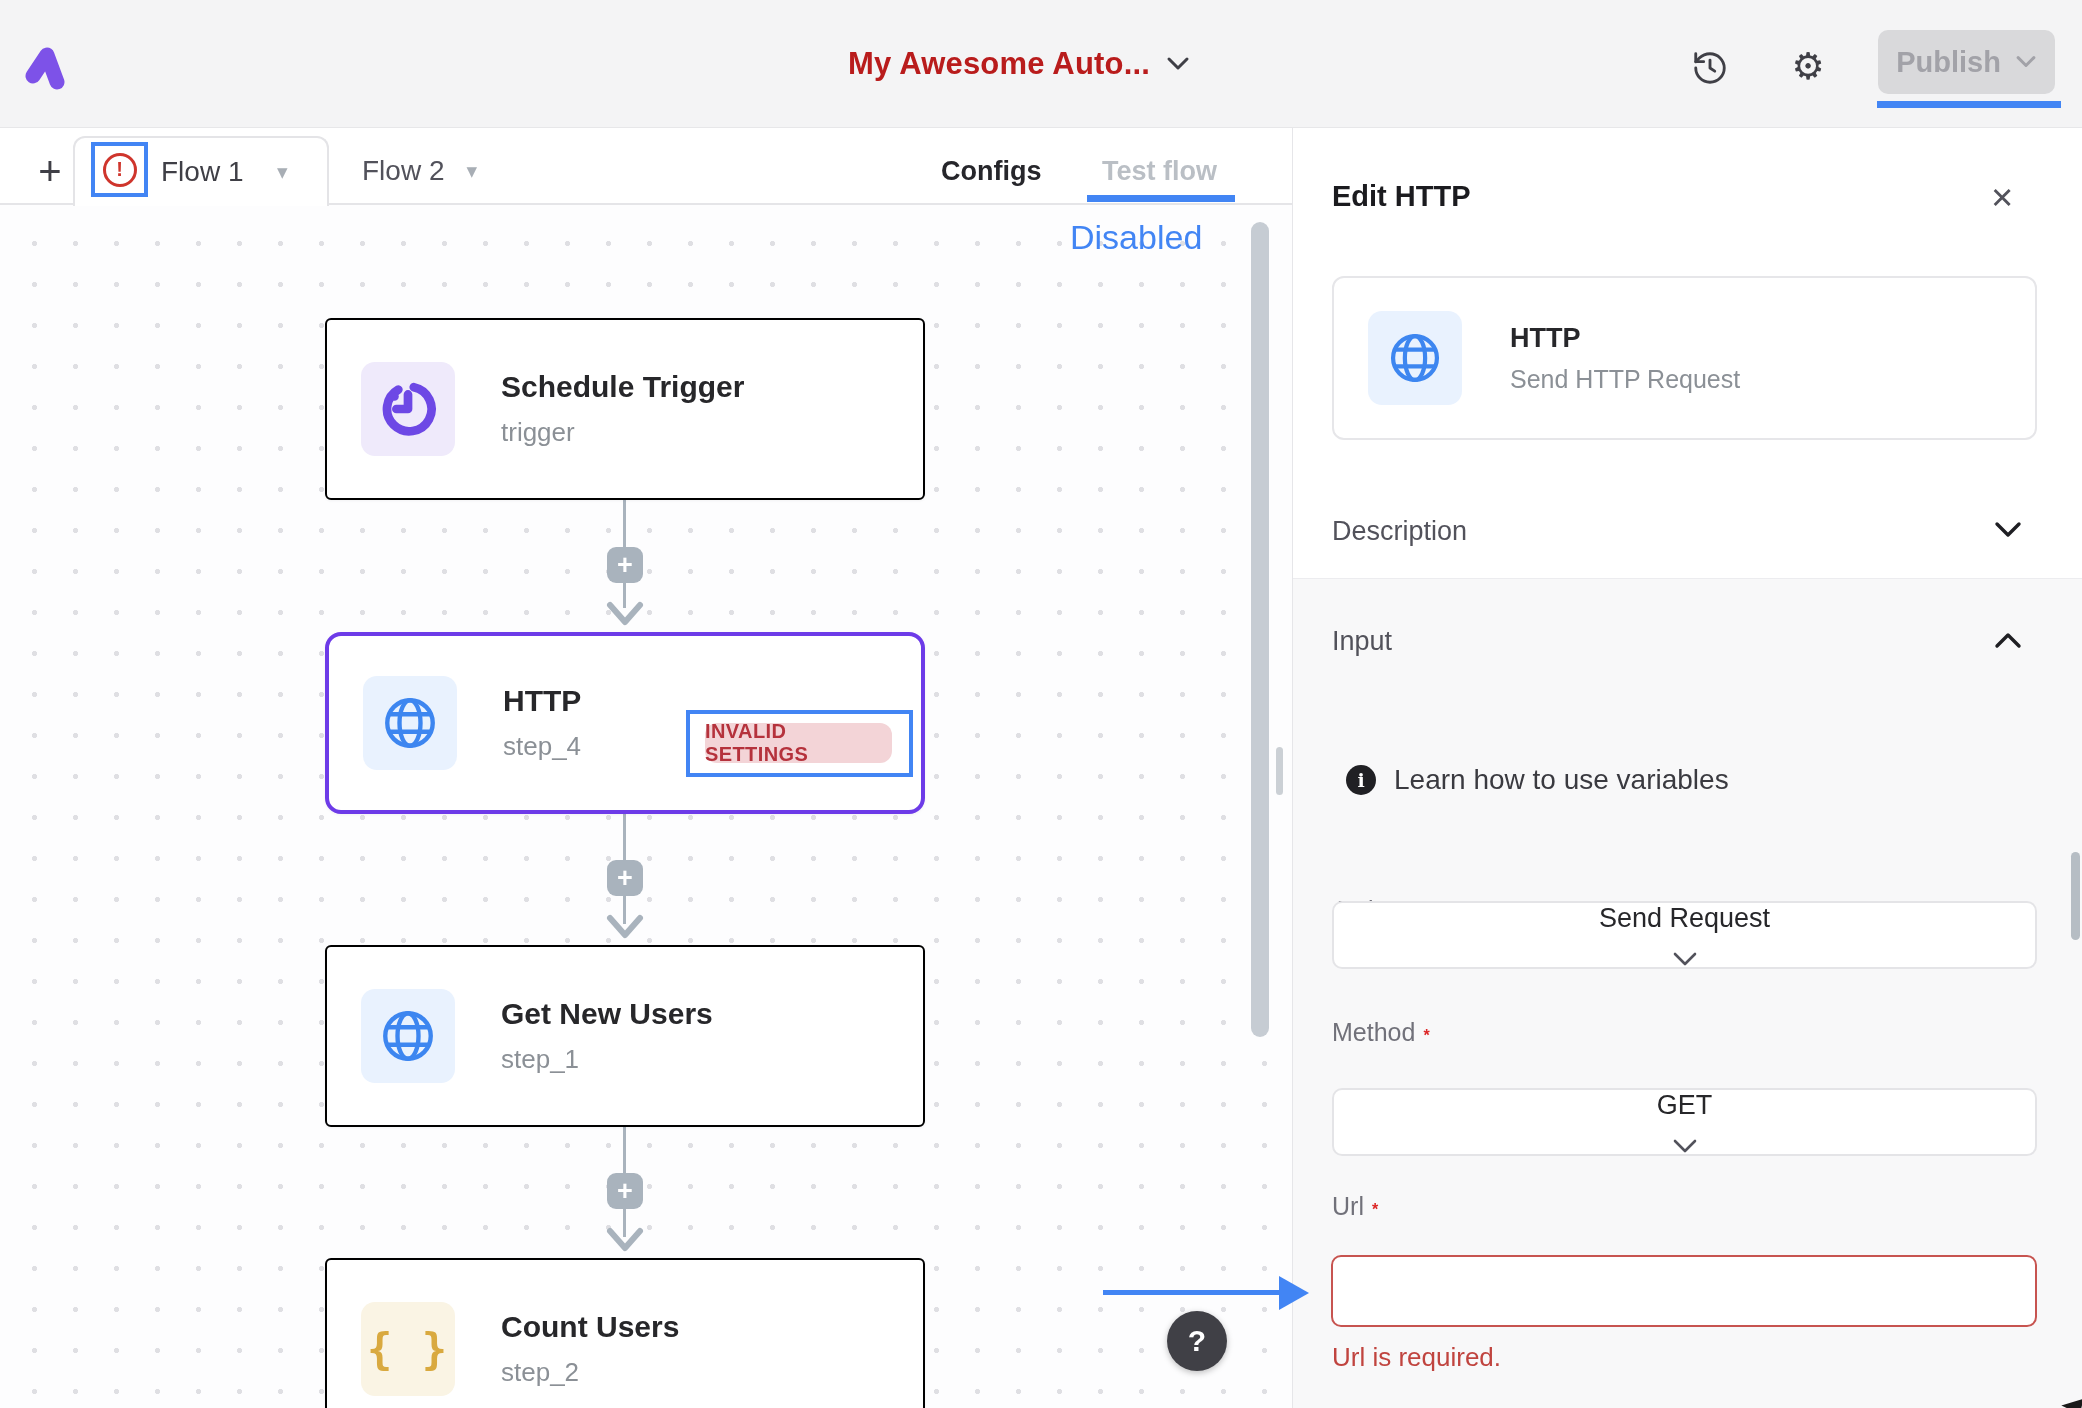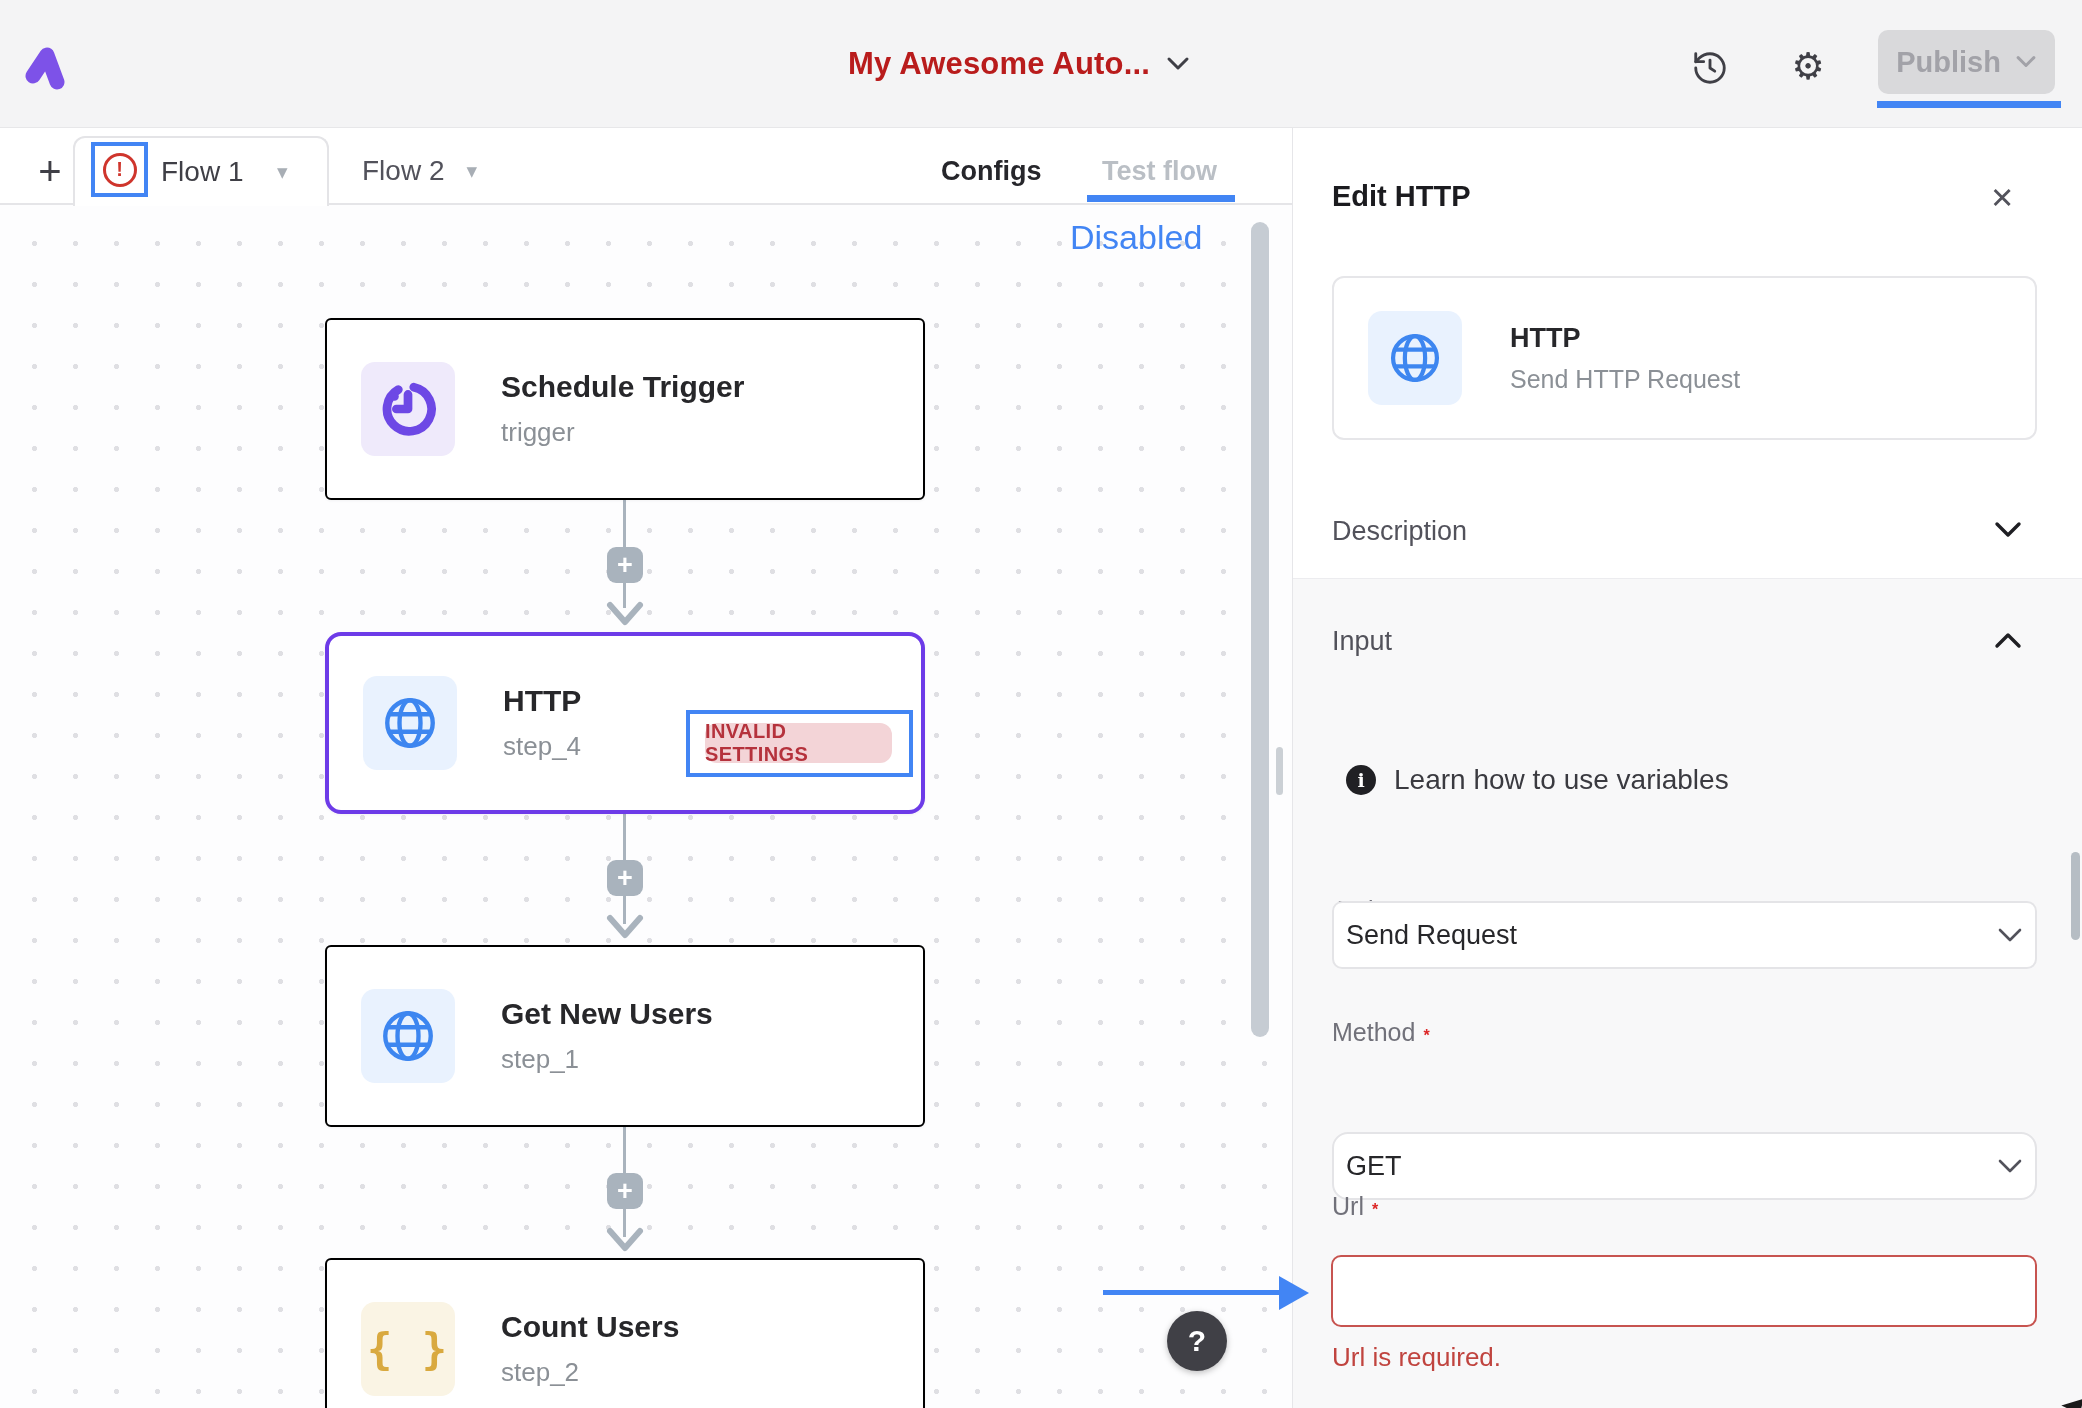--- a/index.html
+++ b/index.html
@@ -73,21 +73,21 @@
   .piece-sub{font-size:25px;color:#8b9096;}
   .section-label{font-size:27px;color:#52525b;}
   .input-bg{left:1293px;top:578px;width:789px;height:830px;background:#f8f8f9;border-top:1px solid #ececef;box-sizing:border-box;}
   .info-circle{left:1346px;top:765px;width:30px;height:30px;border-radius:50%;background:#202024;color:#fff;
                display:flex;align-items:center;justify-content:center;font-size:19px;font-weight:700;
                font-family:"DejaVu Serif",serif;}
   .info-text{left:1394px;top:764px;font-size:28px;color:#3a3a40;}
   .field-label{font-size:25px;color:#71717a;}
   .req{color:#dc2626;font-weight:700;margin-left:8px;}
   .select{width:705px;height:68px;background:#fff;border:2px solid #e4e4e7;border-radius:10px;box-sizing:border-box;
-          left:1332px;display:flex;align-items:center;justify-content:space-between;padding:0 12px;}
+          left:1332px;display:flex;align-items:center;justify-content:space-between;padding:0 12px;flex-direction:column;}
   .select-value{font-size:27px;color:#27272a;}
   .url-input{left:1331px;top:1255px;width:706px;height:72px;background:#fff;border:2.5px solid #c75450;
              border-radius:10px;box-sizing:border-box;font-size:27px;color:#27272a;padding:0 24px;outline:none;}
   .url-error{left:1332px;top:1342px;font-size:26px;color:#c0443f;}
   .cursor-speck{left:2062px;top:1396px;width:0;height:0;border-top:12px solid transparent;
                 border-bottom:4px solid transparent;border-right:20px solid #1a1a1a;transform:rotate(14deg);}
 </style>
 </head>
 <body>
 
@@ -292,21 +292,21 @@
   <div class="abs select" style="top:901px;">
     <span class="select-value">Send Request</span>
     <svg width="26" height="16" viewBox="0 0 26 16">
       <polyline points="3,3 13,13 23,3" fill="none" stroke="#52525b" stroke-width="2.6" stroke-linecap="round" stroke-linejoin="round"></polyline>
     </svg>
   </div>
 
   <div class="abs" style="left:1332px;top:1018px;">
     <span class="field-label">Method</span><span class="req">*</span>
   </div>
-  <div class="abs select" style="top:1132px;border-radius:16px;">
+  <div class="abs select" style="top:1088px;">
     <span class="select-value">GET</span>
     <svg width="26" height="16" viewBox="0 0 26 16">
       <polyline points="3,3 13,13 23,3" fill="none" stroke="#52525b" stroke-width="2.6" stroke-linecap="round" stroke-linejoin="round"></polyline>
     </svg>
   </div>
 
   <div class="abs" style="left:1332px;top:1192px;">
     <span class="field-label">Url</span><span class="req">*</span>
   </div>
   <input class="abs url-input" type="text" value="" style="">

